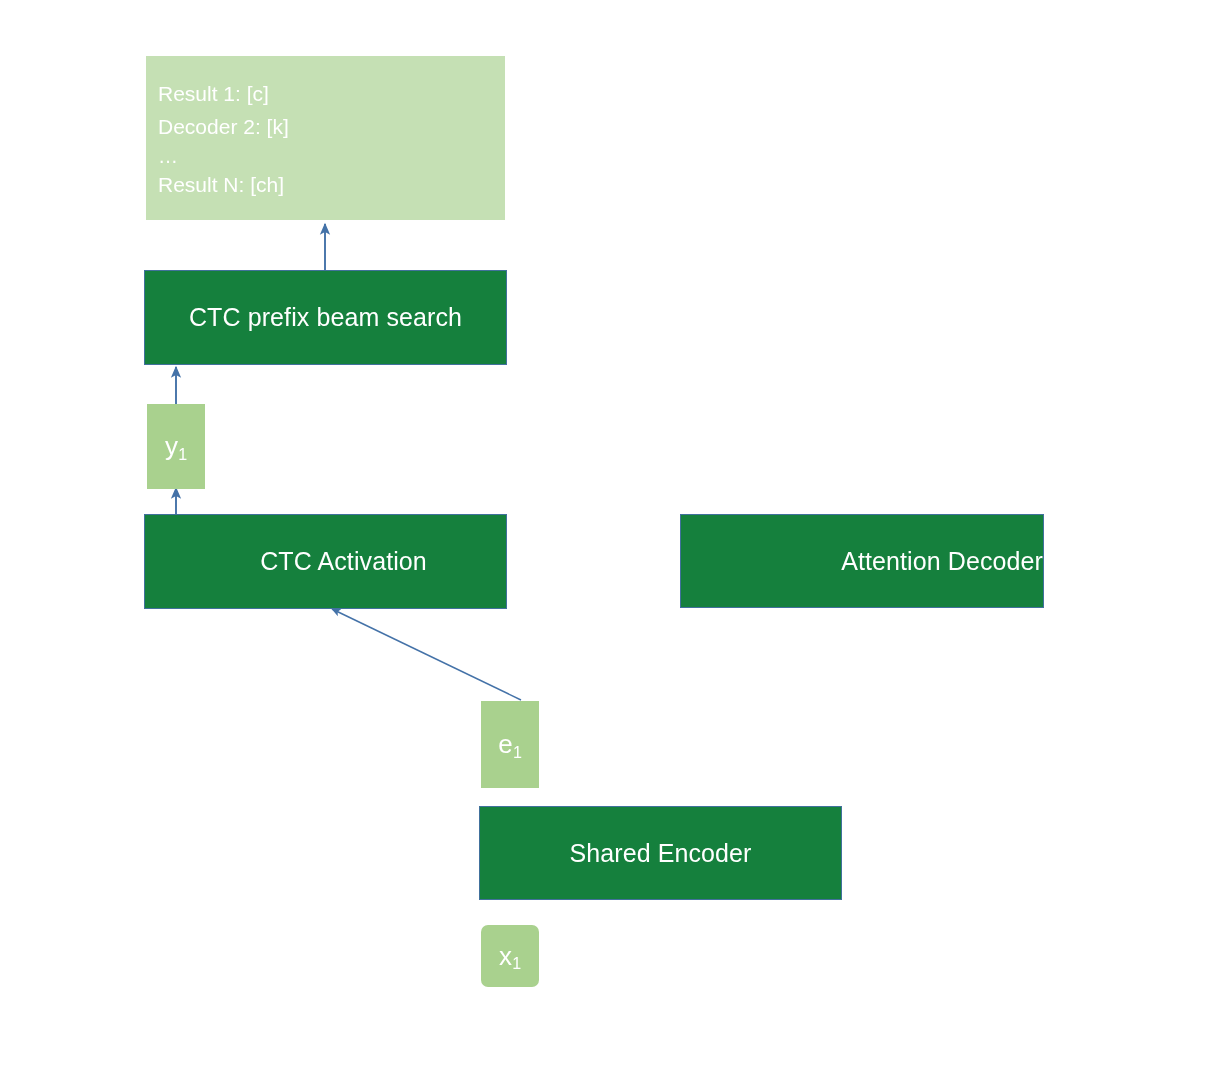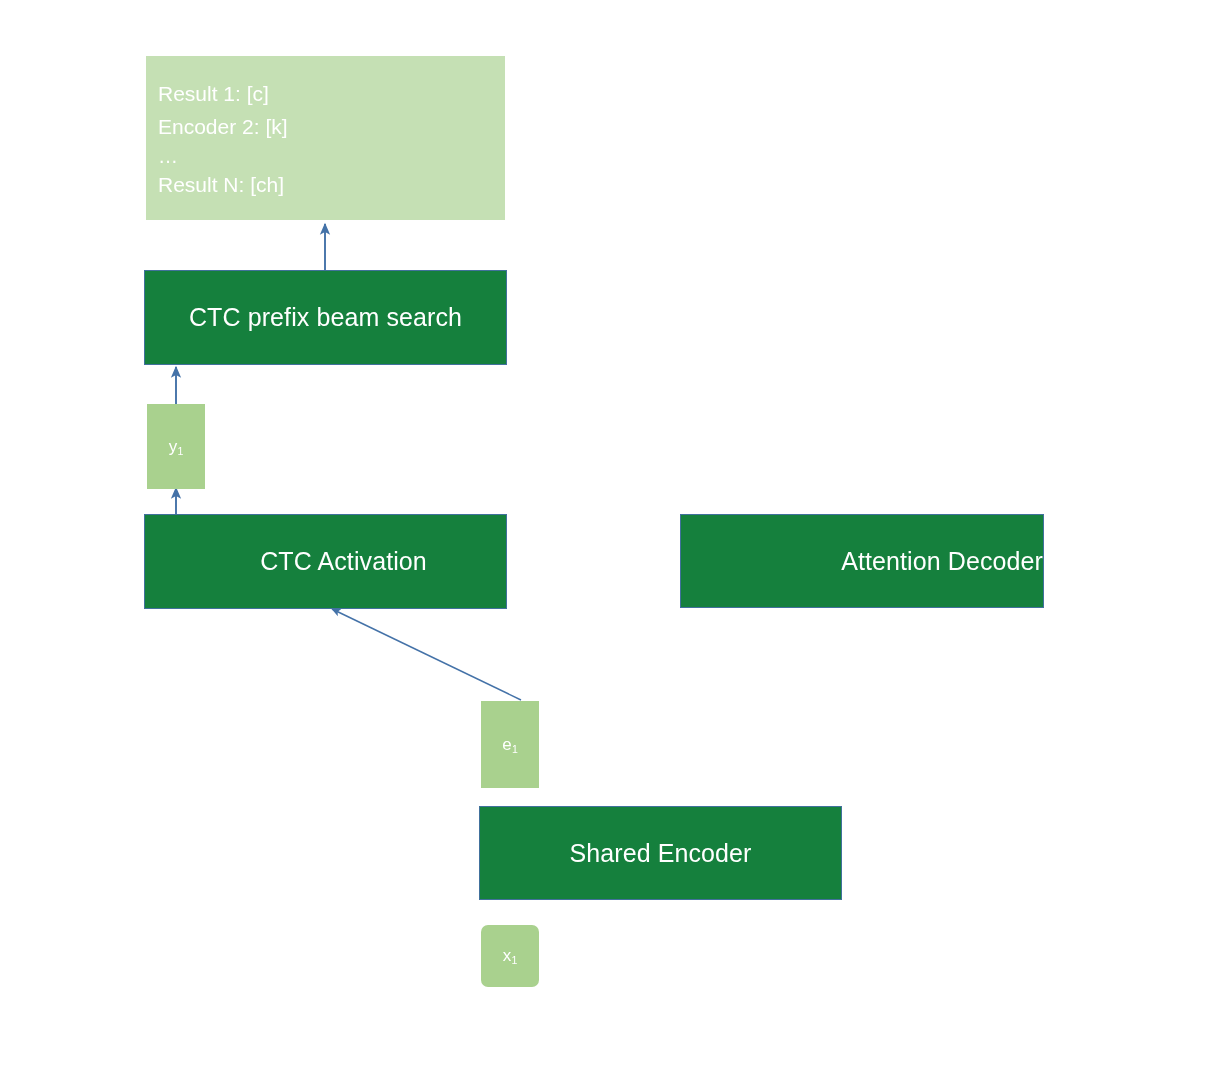--- a/index.html
+++ b/index.html
@@ -29,21 +29,21 @@
   }
   .proc {
     background: #15803d;
     border: 1.6px solid #41719C;
     font-size: 25px;
     letter-spacing: 0.1px;
   }
   .tensor {
     background: #A9D18E;
     border: none;
-    font-size: 17px;
+    font-size: 26px;
   }
   .results {
     background: #C5E0B4;
     border: none;
     display: block;
     padding: 22px 14px 0 12px;
     font-size: 21px;
     line-height: 1.55;
     text-align: left;
   }
@@ -88,21 +88,21 @@
 
     <line x1="176" y1="404" x2="176" y2="367" stroke="#4472A8" stroke-width="1.9" marker-end="url(#arrowhead)"></line>
 
     <line x1="176" y1="514" x2="176" y2="488" stroke="#4472A8" stroke-width="1.9" marker-end="url(#arrowhead)"></line>
 
     <line x1="521" y1="700" x2="332" y2="609" stroke="#4472A8" stroke-width="1.5" marker-end="url(#arrowhead)"></line>
   </svg>
 
   <div class="node results" style="left:146px; top:56px; width:359px; height:164px;">
     <span class="line">Result 1: [c]</span>
-    <span class="line">Encoder 2: [k]</span>
+    <span class="line">Decoder 2: [k]</span>
     <span class="line ellipsis">…</span>
     <span class="line">Result N: [ch]</span>
   </div>
 
   <div class="node proc" style="left:144px; top:270px; width:363px; height:95px;">
     <span>CTC prefix beam search</span>
   </div>
 
   <div class="node tensor" style="left:147px; top:404px; width:58px; height:85px;">
     <span><span>y</span><span class="sub">1</span></span>

